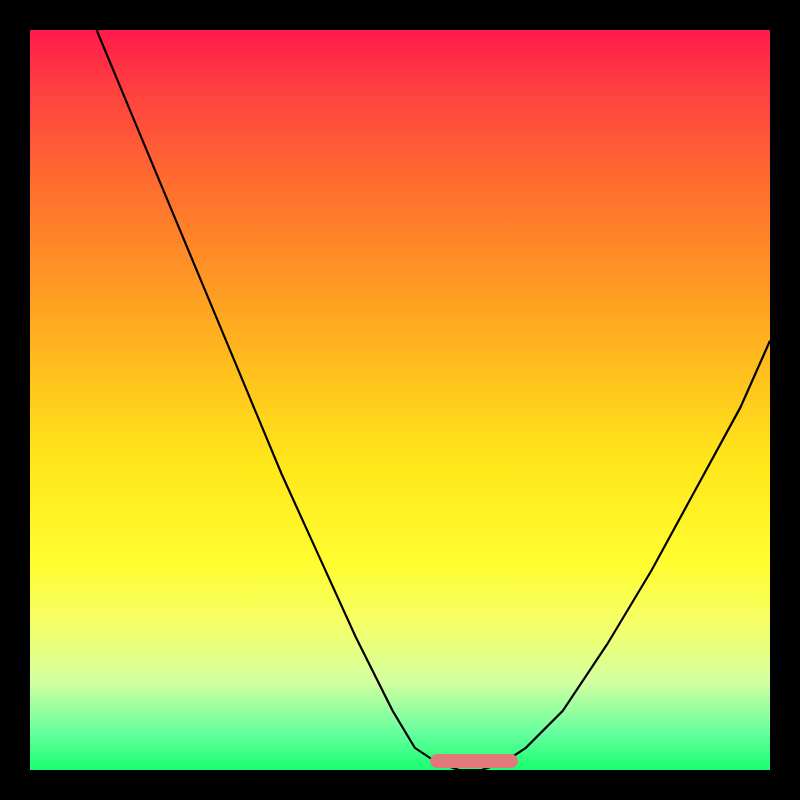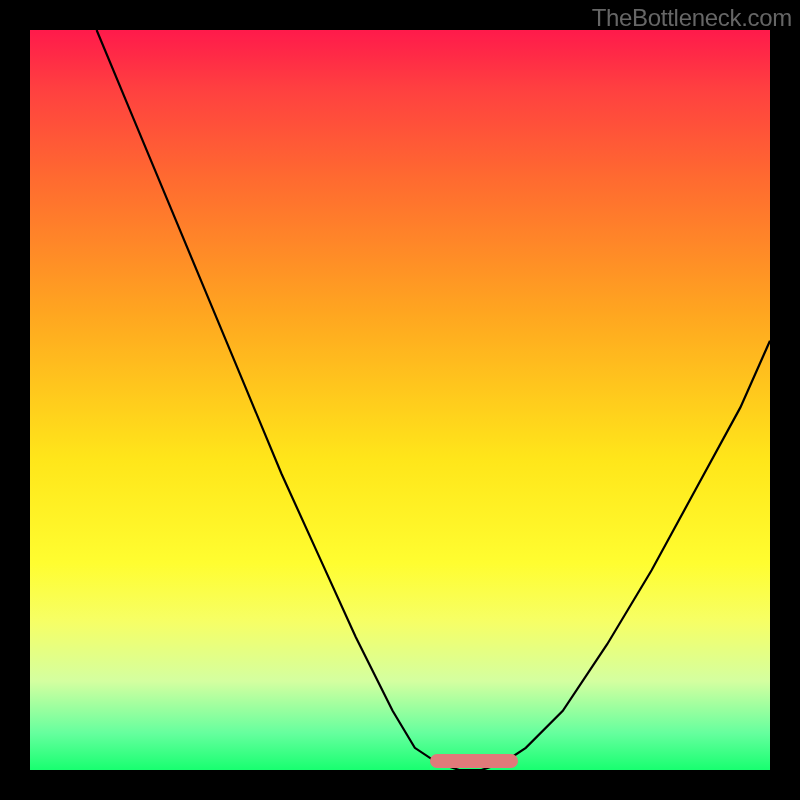--- a/index.html
+++ b/index.html
@@ -64,21 +64,20 @@
     border-radius: 7px;
     background: #e07a7a;
     z-index: 3;
   }
 </style>
 </head>
 <body>
 
 <div class="wrap">
 
-  <div class="watermark">TheBottleneck.com</div>
 
   <div class="plot">
 
     <svg class="curve" viewBox="0 0 740 740" preserveAspectRatio="none">
       <path id="curvePath" fill="none" stroke="#000" stroke-width="2.2" d="M66.6 0.0 L103.6 88.8 L140.6 177.6 L177.6 266.4 L214.6 355.2 L251.6 444.0 L288.6 525.4 L325.6 606.8 L362.6 680.8 L384.8 717.8 L407.0 732.6 L429.2 740.0 L451.4 740.0 L473.6 732.6 L495.8 717.8 L532.8 680.8 L577.2 614.2 L621.6 540.2 L666.0 458.8 L710.4 377.4 L740.0 310.8"></path>
     </svg>
 
     <div class="marker" id="optimalMarker" style="left: 399.6px; width: 88.8px;"></div>
   </div>
 

